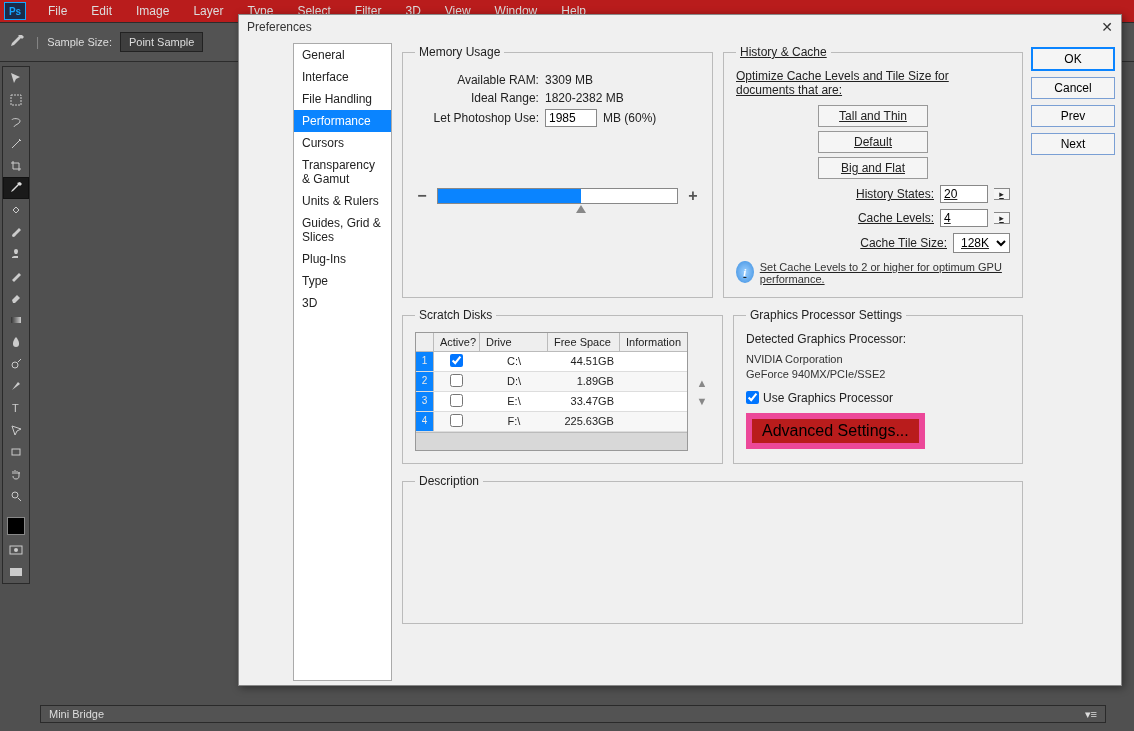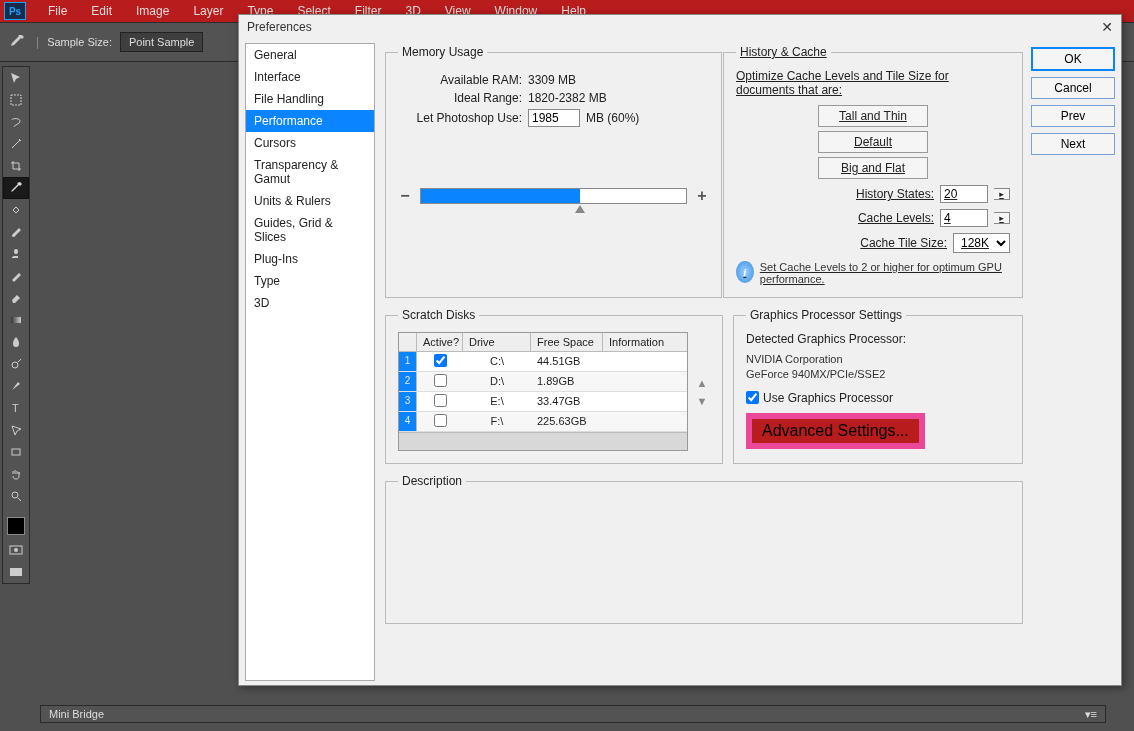--- a/index.html
+++ b/index.html
@@ -22,34 +22,34 @@
 .tool.selected { background:#1a1a1a; border:1px solid #111; }
 .color-swatch { width:18px; height:18px; background:#000; border:1px solid #888; margin:4px auto; }
 
 
 .minibridge { position:absolute; left:40px; bottom:8px; right:28px; height:18px; background:#535353; border:1px solid #2a2a2a; color:#ddd; font-size:11px; padding:2px 8px; display:flex; align-items:center; justify-content:space-between;}
 
 
 .dialog { position:absolute; left:238px; top:14px; width:884px; height:672px; background:#f0f0f0; border:1px solid #888; box-shadow:2px 2px 8px rgba(0,0,0,.4); display:flex; flex-direction:column; }
 .dlg-title { height:24px; display:flex; align-items:center; justify-content:space-between; padding:0 8px; font-size:12px; color:#333; }
 .close-x { font-size:14px; color:#333; cursor:pointer; }
-.dlg-body { flex:1; display:flex; }
+.dlg-body { flex:1; display:flex;padding-left:48px; }
 
 .sidebar { width:130px; border:1px solid #aaa; margin:4px 0 4px 6px; background:#fff; }
 .side-item { padding:4px 8px; font-size:12px; color:#222; cursor:pointer; }
 .side-item.sel { background:#0a84ff; color:#fff; }
 
 .content { flex:1; padding:6px 6px 6px 10px; display:flex; gap:8px; }
 .col-main { flex:1; display:flex; flex-direction:column; gap:10px; }
 .col-btns { width:84px; display:flex; flex-direction:column; gap:6px; padding-top:2px;}
 
 fieldset { border:1px solid #bbb; padding:10px 12px 12px; font-size:12px; color:#222; }
 legend { padding:0 4px; font-size:12px; color:#222; }
 
-.row-top { display:flex; gap:1px; }
+.row-top { display:flex; gap:10px; }
 .mem-usage { flex:1; }
 .hist-cache { width:300px;text-decoration:underline; }
 
 .mem-line { display:flex; align-items:center; margin:4px 0; }
 .mem-label { width:130px; text-align:right; padding-right:6px; }
 .mem-val { }
 .mem-input { width:52px; border:1px solid #888; padding:1px 3px; font-size:12px; text-align:left; }
 
 .slider-wrap { display:flex; align-items:center; gap:8px; margin-top:60px; }
 .slider-sign { font-size:16px; font-weight:bold; color:#555; width:14px; text-align:center;}
@@ -74,21 +74,21 @@
 .scratch-table-wrap { display:flex; gap:6px; }
 .scratch-table { flex:1; border:1px solid #999; font-size:11px; }
 .st-head { display:flex; background:#eee; border-bottom:1px solid #bbb; }
 .st-head div { padding:3px 6px; border-right:1px solid #bbb; }
 .st-row { display:flex; border-bottom:1px solid #ddd; background:#fff;}
 .st-row.alt { background:#f7f7f7;}
 .st-num { width:18px; background:#0a84ff; color:#e8e8e8; text-align:center; padding:3px 0; border-right:1px solid #bbb; font-size:10px;}
 .st-chk { width:46px; text-align:center; padding:2px 0;}
 .st-chk input { }
 .st-drv { width:68px; padding:3px 6px; text-align:center;}
-.st-free { width:72px; padding:3px 6px; }
+.st-free { width:72px; padding:3px 6px;text-align:right; }
 .st-info { flex:1; padding:3px 6px;}
 .st-footer { height:18px; background:#d8d8d8; border-top:1px solid #bbb;}
 .arrows { display:flex; flex-direction:column; gap:2px; justify-content:center; }
 .arrow-btn { width:16px; height:16px; color:#888; text-align:center; font-size:11px; line-height:16px;}
 
 .gpu-text { font-size:12px; margin-bottom:6px; }
 .gpu-sub { font-size:11px; color:#333; line-height:1.4; margin-bottom:8px;}
 .chk-row { display:flex; align-items:center; gap:4px; font-size:12px; margin-bottom:8px;}
 .adv-btn { padding:3px 10px; border:6px solid #ec4899; background:#b91c1c; font-size:16px; cursor:pointer;}
 

